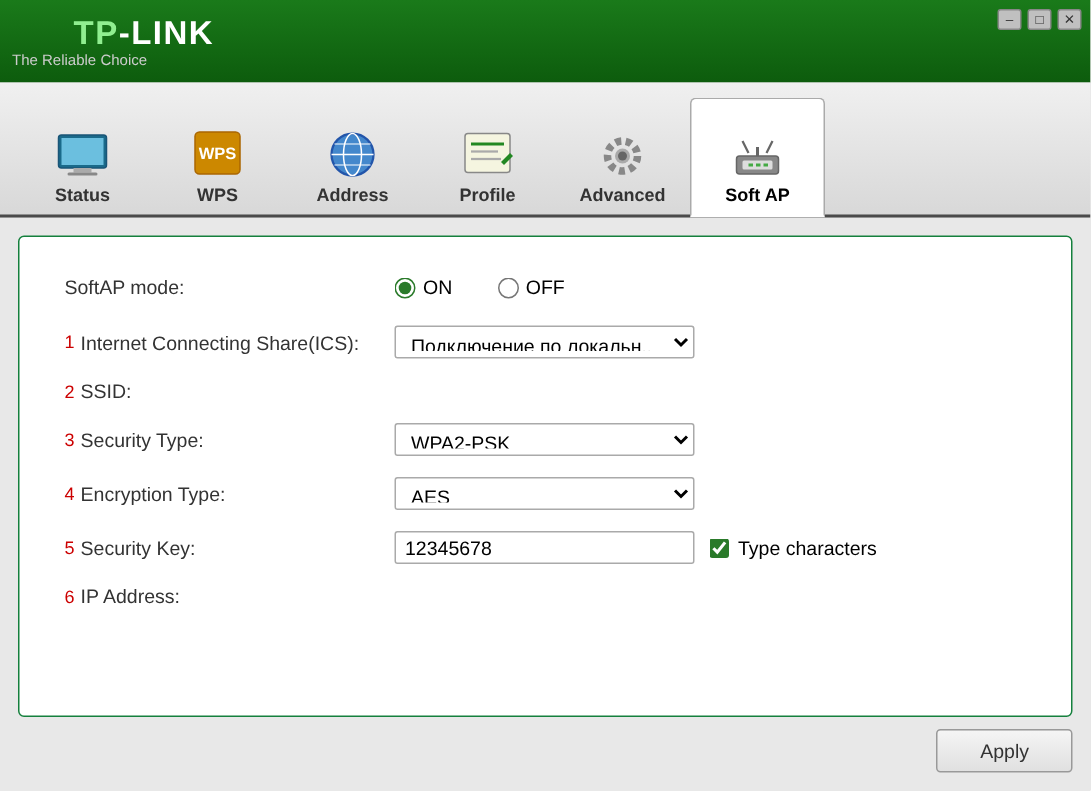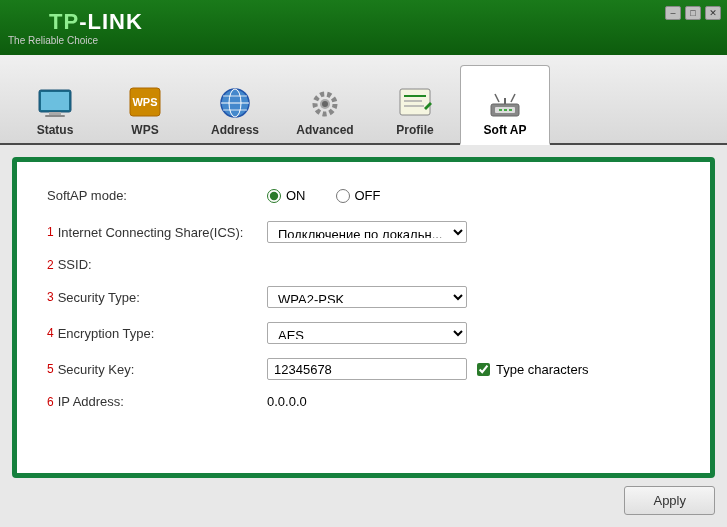--- a/index.html
+++ b/index.html
@@ -125,21 +125,21 @@
     
     .main-content {
       background: #e8e8e8;
       padding: 12px;
       height: calc(527px - 55px - 90px);
       display: flex;
       flex-direction: column;
     }
     .content-panel {
       background: white;
-      border: 5px solid #15803d;
+      border: 1px solid #15803d;
       border-radius: 4px;
       flex: 1;
       padding: 20px 30px;
       position: relative;
     }
 
     
     .form-row {
       display: flex;
       align-items: center;
@@ -287,39 +287,39 @@
         <line x1="7" y1="10" x2="31" y2="10" stroke="white" stroke-width="0.8"></line>
         <line x1="7" y1="24" x2="31" y2="24" stroke="white" stroke-width="0.8"></line>
       </svg>
     </div>
     <span class="nav-tab-label">Address</span>
   </div>
 
   <div class="nav-tab">
     <div class="tab-icon">
       <svg width="38" height="36" viewBox="0 0 38 36">
-        <circle cx="19" cy="18" r="5" fill="#aaa"></circle>
-        <circle cx="19" cy="18" r="10" fill="none" stroke="#888" stroke-width="5" stroke-dasharray="4 3"></circle>
-        <circle cx="19" cy="18" r="3" fill="#666"></circle>
-      </svg>
-    </div>
-    <span class="nav-tab-label">Advanced</span>
-  </div>
-
-  <div class="nav-tab">
-    <div class="tab-icon">
-      <svg width="38" height="36" viewBox="0 0 38 36">
         <rect x="4" y="3" width="30" height="26" rx="2" fill="#f5f5e0" stroke="#888" stroke-width="1"></rect>
         <line x1="8" y1="10" x2="30" y2="10" stroke="#228822" stroke-width="2"></line>
         <line x1="8" y1="15" x2="26" y2="15" stroke="#aaa" stroke-width="1.5"></line>
         <line x1="8" y1="20" x2="28" y2="20" stroke="#aaa" stroke-width="1.5"></line>
         <polygon points="28,22 34,16 36,18 30,24" fill="#228822"></polygon>
       </svg>
     </div>
     <span class="nav-tab-label">Profile</span>
+  </div>
+
+  <div class="nav-tab">
+    <div class="tab-icon">
+      <svg width="38" height="36" viewBox="0 0 38 36">
+        <circle cx="19" cy="18" r="5" fill="#aaa"></circle>
+        <circle cx="19" cy="18" r="10" fill="none" stroke="#888" stroke-width="5" stroke-dasharray="4 3"></circle>
+        <circle cx="19" cy="18" r="3" fill="#666"></circle>
+      </svg>
+    </div>
+    <span class="nav-tab-label">Advanced</span>
   </div>
 
   <div class="nav-tab active">
     <div class="tab-icon">
       <svg width="40" height="36" viewBox="0 0 40 36">
         <rect x="6" y="18" width="28" height="12" rx="2" fill="#888" stroke="#666" stroke-width="1"></rect>
         <rect x="10" y="21" width="20" height="6" rx="1" fill="#ddd"></rect>
         <rect x="14" y="23" width="3" height="2" fill="#44aa44"></rect>
         <rect x="19" y="23" width="3" height="2" fill="#44aa44"></rect>
         <rect x="24" y="23" width="3" height="2" fill="#44aa44"></rect>
@@ -407,23 +407,20 @@
           <span>Type characters</span>
         </div>
       </div>
     </div>
 
     <div class="form-row">
       <div class="form-label">
         <span class="num">6</span>
         <span>IP Address:</span>
       </div>
-      <div class="form-control">
-        <span>0.0.0.0</span>
-      </div>
     </div>
 
   </div>
 
   <div class="button-bar">
     <button class="apply-btn">Apply</button>
   </div>
 </div>
 
 </body></html>

